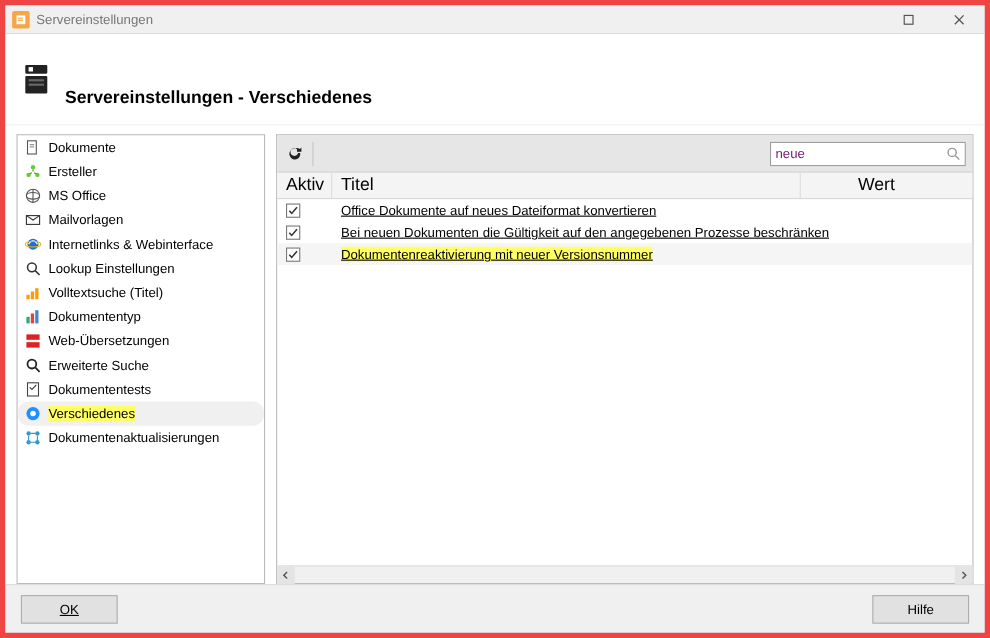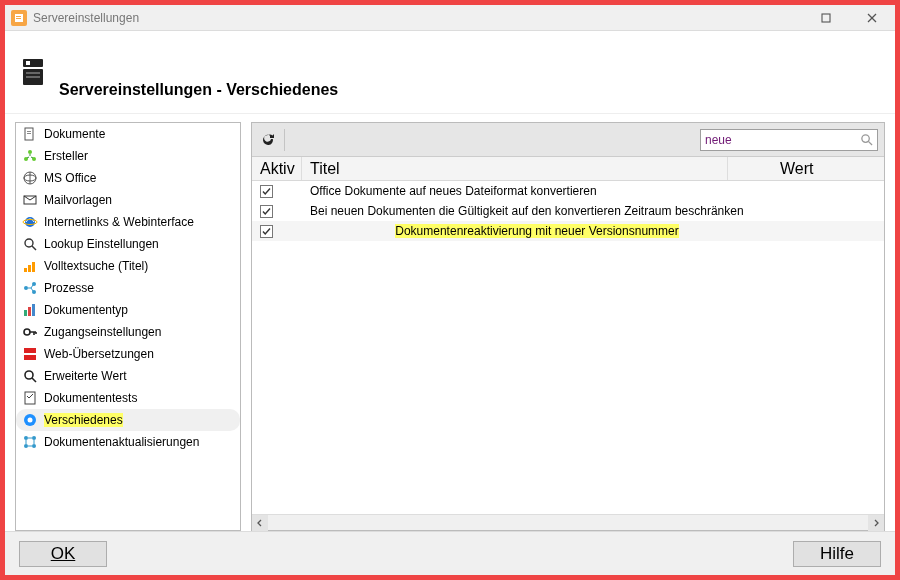--- a/index.html
+++ b/index.html
@@ -34,37 +34,37 @@
   .toolbar .searchbox input { flex:1; border:none; outline:none; font-family:inherit; font-size:12px; color:#701a75; }
   .toolbar .searchbox .mag { width:14px; height:14px; color:#888; }
   
   .thead { height:24px; background:#f4f4f4; border-bottom:1px solid #d8d8d8; display:flex; align-items:center; }
   .thead .col { padding:0 8px; font-size:16px; border-right:1px solid #ddd; height:100%; display:flex; align-items:center; }
   .col-aktiv { width:50px; }
   .col-titel { flex:1; }
   .col-wert  { width:112px; border-right:none !important;margin-left:44px; }
   .rows { flex:1; overflow:auto; }
   .row { height:20px; display:flex; align-items:center; }
-  .row .cell { padding:0 8px; }
+  .row .cell { padding:0 8px;text-decoration:underline; }
   .row .cell.aktiv { width:50px; display:flex; align-items:center; }
   .row .cell.titel { flex:1; white-space:nowrap; overflow:hidden; text-overflow:ellipsis; }
   .row .cell.wert  { width:112px; }
-  .row.selected { background:#f5f5f5;text-align:center; }
+  .row.selected { background:#f5f5f5; }
   .row .hl { background:#ffff66; }
   .chk { width:13px; height:13px; border:1px solid #777; background:#fff; display:inline-flex; align-items:center; justify-content:center; }
   .chk svg { width:9px; height:9px; }
   
   .hscroll { height:16px; background:#f0f0f0; border-top:1px solid #ddd; display:flex; align-items:center; }
   .hscroll .btn { width:16px; height:16px; display:flex; align-items:center; justify-content:center; color:#666; background:#e4e4e4; }
   .hscroll .btn.right { margin-left:auto; }
   .hscroll .track { flex:1; height:16px; }
   
   .footer { height:44px; background:#f0f0f0; border-top:1px solid #dcdcdc; display:flex; align-items:center; padding:0 14px; }
   .footer .spacer { flex:1; }
-  .btn-flat { min-width:88px; height:26px; background:#e1e1e1; border:1px solid #adadad; display:flex; align-items:center; justify-content:center; cursor:default; font-size:17px; padding:0 18px; }
+  .btn-flat { min-width:88px; height:26px; background:#e1e1e1; border:1px solid #adadad; display:flex; align-items:center; justify-content:center; cursor:default; font-size:12px; padding:0 18px; }
 </style>
 </head>
 <body>
 <div class="window">
 
   <div class="titlebar">
     <span class="app-icon">
       <svg viewBox="0 0 10 10">
           <rect x="1" y="1" width="8" height="8" fill="#fff"></rect>
           <rect x="2" y="3" width="5" height="1" fill="#f7a645"></rect>
@@ -167,65 +167,45 @@
               <rect x="2" y="10" width="3" height="4" fill="#ff9b00"></rect>
               <rect x="6" y="7" width="3" height="7" fill="#ff9b00"></rect>
               <rect x="10" y="4" width="3" height="10" fill="#ff9b00"></rect>
             </svg>
           </span>
           <span class="label">Volltextsuche (Titel)</span>
         </div>
         <div class="sidebar-item">
           <span class="icon">
             <svg viewBox="0 0 16 16">
-              <circle cx="4" cy="8" r="2" fill="#39c"></circle>
-              <circle cx="12" cy="4" r="2" fill="#39c"></circle>
-              <circle cx="12" cy="12" r="2" fill="#39c"></circle>
-              <path d="M6 8h3M9 8l2-3M9 8l2 3" stroke="#39c"></path>
-            </svg>
-          </span>
-          <span class="label">Prozesse</span>
-        </div>
-        <div class="sidebar-item">
-          <span class="icon">
-            <svg viewBox="0 0 16 16">
               <rect x="2" y="8" width="3" height="6" fill="#3a7"></rect>
               <rect x="6" y="5" width="3" height="9" fill="#d44"></rect>
               <rect x="10" y="2" width="3" height="12" fill="#48c"></rect>
             </svg>
           </span>
           <span class="label">Dokumententyp</span>
         </div>
         <div class="sidebar-item">
           <span class="icon">
             <svg viewBox="0 0 16 16">
-              <circle cx="5" cy="8" r="3" fill="none" stroke="#222" stroke-width="1.6"></circle>
-              <path d="M8 8h6M12 8v3M14 8v2" stroke="#222" stroke-width="1.6"></path>
-            </svg>
-          </span>
-          <span class="label">Zugangseinstellungen</span>
-        </div>
-        <div class="sidebar-item">
-          <span class="icon">
-            <svg viewBox="0 0 16 16">
               <rect x="2" y="2" width="12" height="5" fill="#d22"></rect>
               <rect x="2" y="9" width="12" height="5" fill="#d22"></rect>
               <rect x="2" y="7" width="12" height="2" fill="#fff"></rect>
             </svg>
           </span>
           <span class="label">Web-Übersetzungen</span>
         </div>
         <div class="sidebar-item">
           <span class="icon">
             <svg viewBox="0 0 16 16">
               <circle cx="7" cy="7" r="4" fill="none" stroke="#222" stroke-width="1.6"></circle>
               <line x1="10" y1="10" x2="14" y2="14" stroke="#222" stroke-width="1.6"></line>
             </svg>
           </span>
-          <span class="label">Erweiterte Wert</span>
+          <span class="label">Erweiterte Suche</span>
         </div>
         <div class="sidebar-item">
           <span class="icon">
             <svg viewBox="0 0 16 16">
               <rect x="3" y="2" width="10" height="12" fill="none" stroke="#444"></rect>
               <path d="M5 6l2 2 4-4" fill="none" stroke="#444"></path>
             </svg>
           </span>
           <span class="label">Dokumententests</span>
         </div>
@@ -292,21 +272,21 @@
             <div class="cell wert"></div>
           </div>
           <div class="row">
             <div class="cell aktiv">
               <span class="chk">
                 <svg viewBox="0 0 9 9">
                   <path d="M1 4.5l2.2 2.5L8 1.5" fill="none" stroke="#333" stroke-width="1.4"></path>
                 </svg>
               </span>
             </div>
-            <div class="cell titel"><span>Bei neuen Dokumenten die Gültigkeit auf den konvertieren Zeitraum beschränken</span></div>
+            <div class="cell titel"><span>Bei neuen Dokumenten die Gültigkeit auf den angegebenen Prozesse beschränken</span></div>
             <div class="cell wert"></div>
           </div>
           <div class="row selected">
             <div class="cell aktiv">
               <span class="chk">
                 <svg viewBox="0 0 9 9">
                   <path d="M1 4.5l2.2 2.5L8 1.5" fill="none" stroke="#333" stroke-width="1.4"></path>
                 </svg>
               </span>
             </div>

